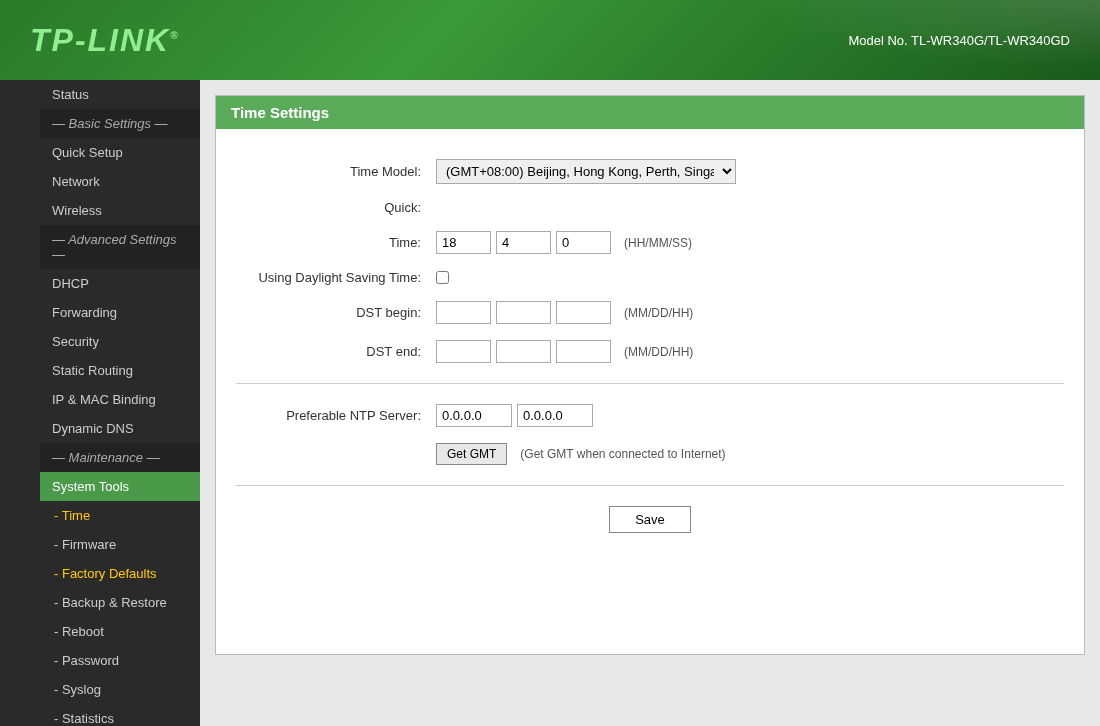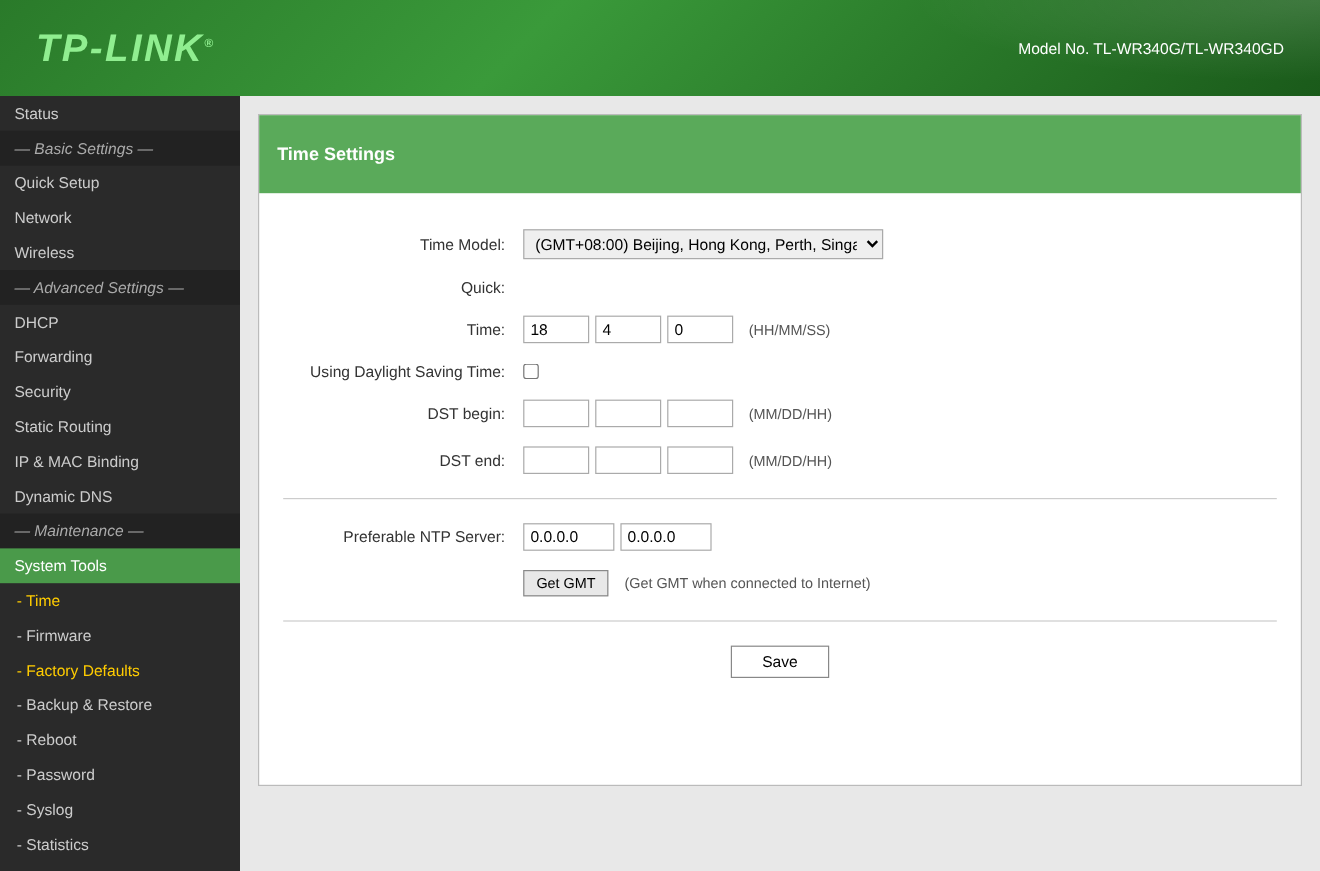--- a/index.html
+++ b/index.html
@@ -51,20 +51,21 @@
       width: 200px;
       background: #2a2a2a;
       flex-shrink: 0;
       overflow-y: auto;
     }
     .sidebar-item {
       padding: 7px 12px;
       color: #cccccc;
       cursor: pointer;
       font-size: 13px;
+      margin-left: 40px;
     }
     .sidebar-item.section-header {
       color: #aaaaaa;
       font-style: italic;
       background: #222;
       cursor: default;
     }
     .sidebar-item.active {
       background: #4a9a4a;
       color: white;
@@ -90,21 +91,21 @@
       border: 1px solid #bbb;
       padding: 0;
       min-height: 560px;
     }
 
     .section-title {
       background: #5aaa5a;
       color: white;
       font-size: 15px;
       font-weight: bold;
-      padding: 24px 15px;
+      padding: 8px 15px;
       margin-bottom: 20px;
     }
 
     .form-area {
       padding: 10px 20px 20px 20px;
     }
 
     .form-row {
       display: flex;
       align-items: center;

